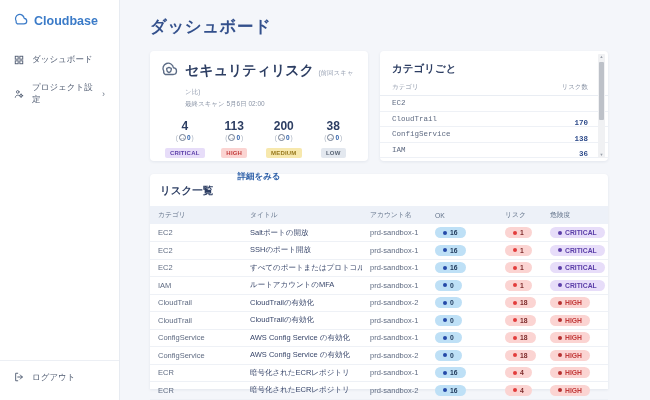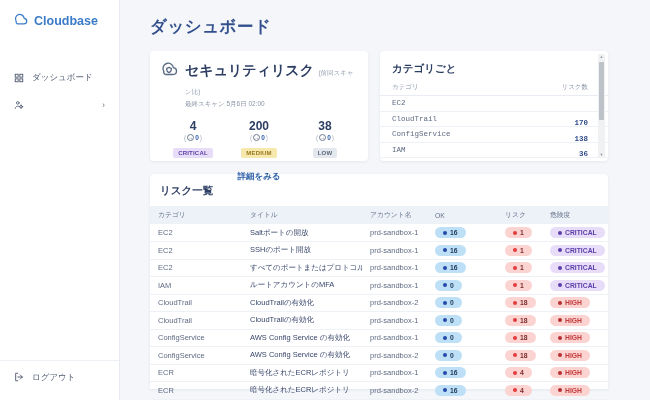--- a/index.html
+++ b/index.html
@@ -5,21 +5,21 @@
   * { margin:0; padding:0; box-sizing:border-box; }
   html,body { width:650px; height:400px; overflow:hidden; }
   body {
     font-family:"Liberation Sans","DejaVu Sans",sans-serif;
     background:#f4f6fa; position:relative; color:#4e5a70;
   }
   
   .sidebar {
     position:absolute; left:0; top:0; width:120px; height:400px;
     background:#ffffff; border-right:1px solid #e7ebf1;
-    display:flex; flex-direction:column; z-index:5;gap:18px;
+    display:flex; flex-direction:column; z-index:5;
   }
   .logo { display:flex; align-items:center; gap:6px; padding:12px 13px 10px; color:#3b7bc8; font-size:12.5px; font-weight:700; }
   .logo svg { width:15px; height:15px; }
   .nav { margin-top:6px; }
   .nav-item { display:flex; align-items:center; gap:8px; padding:8px 14px; font-size:8.5px; color:#4e5a70; cursor:pointer; }
   .nav-item svg { width:10px; height:10px; flex:0 0 auto; }
   .chevron { margin-left:auto; font-size:9px; color:#6b7687; line-height:1; }
   .sidebar-bottom { margin-top:auto; border-top:1px solid #eceff4; }
   .sidebar-bottom .nav-item { padding:11px 14px 16px; }
   
@@ -92,20 +92,21 @@
 
   <div class="nav-item">
     <span class="nav-icon" style="display: inline-flex;">
           <svg viewBox="0 0 24 24" fill="none" stroke="#4e5a70" stroke-width="2" stroke-linecap="round" style="width: 10px; height: 10px;">
             <circle cx="9" cy="7" r="3.2"></circle>
             <path d="M3 20c0-3.6 4-5.2 6-5.2 1 0 2.1.3 3.1.9"></path>
             <circle cx="17" cy="16" r="3"></circle>
             <path d="M17 11.8v1.2M17 19v1.2M21.2 16H20M14 16h-1.2"></path>
           </svg>
         </span>
+    <span class="nav-label">プロジェクト設定</span>
     <span class="chevron" style="display: inline;">›</span>
   </div>
 </div>
   <div class="sidebar-bottom">
     <div class="nav-item">
       <span>
         <svg viewBox="0 0 24 24" fill="none" stroke="#4e5a70" stroke-width="2.2" stroke-linecap="round" stroke-linejoin="round">
             <path d="M9 21H4V3h5"></path>
             <path d="M15 7l5 5-5 5"></path>
             <path d="M20 12H9"></path>
@@ -142,20 +143,30 @@
     <div class="stat-value">4</div>
     <div class="stat-delta">
       <span>(</span>
               <span class="delta-circle">→</span>
               <span class="delta-num">0</span>
               <span>)</span>
     </div>
     <div class="stat-badge" style="background: rgb(231, 221, 249); color: rgb(91, 62, 168);">CRITICAL</div>
   </div>
 
+  <div class="stat">
+    <div class="stat-value">113</div>
+    <div class="stat-delta">
+      <span>(</span>
+              <span class="delta-circle">→</span>
+              <span class="delta-num">0</span>
+              <span>)</span>
+    </div>
+    <div class="stat-badge" style="background: rgb(251, 212, 210); color: rgb(194, 58, 58);">HIGH</div>
+  </div>
 
   <div class="stat">
     <div class="stat-value">200</div>
     <div class="stat-delta">
       <span>(</span>
               <span class="delta-circle">→</span>
               <span class="delta-num">0</span>
               <span>)</span>
     </div>
     <div class="stat-badge" style="background: rgb(247, 232, 173); color: rgb(151, 120, 28);">MEDIUM</div>

